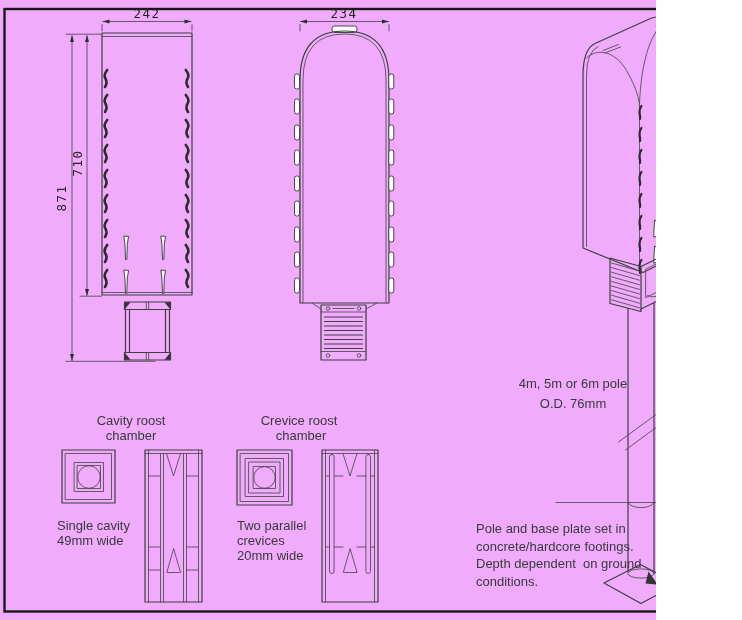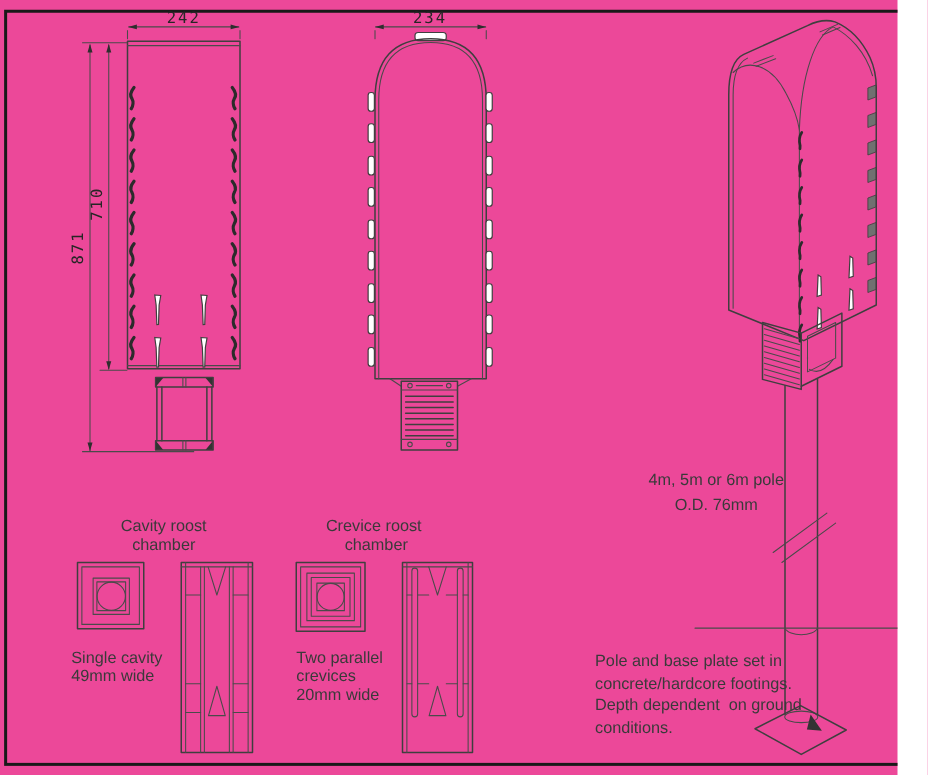--- a/index.html
+++ b/index.html
@@ -1,16 +1,16 @@
 <!DOCTYPE html>
 <html><head>
 <meta charset="utf-8">
 <style>
   html,body{margin:0;padding:0;background:#ffffff;}
-  .sheet{position:relative;width:718px;height:620px;background:#ec4899;overflow:hidden;
+  .sheet{position:relative;width:656px;height:620px;background:#f0abfc;overflow:hidden;
          font-family:"Liberation Sans",sans-serif;}
   svg{display:block;}
   .ln{stroke:#3f3f3f;stroke-width:1.2;fill:none;stroke-linecap:round;stroke-linejoin:round;}
   .thin{stroke:#4a4a4a;stroke-width:0.85;fill:none;stroke-linecap:round;stroke-linejoin:round;}
   .thick{stroke:#2b2b2b;stroke-width:2.6;fill:none;stroke-linecap:round;}
   .border{stroke:#191919;stroke-width:2.4;fill:none;}
   .arrow{fill:#2e2e2e;stroke:none;}
   .darkfill{fill:#333333;stroke:none;}
   .slotfill{fill:#707070;stroke:#3a3a3a;stroke-width:0.6;}
   .whiteln{fill:#ffffff;stroke:#3f3f3f;stroke-width:0.95;}

